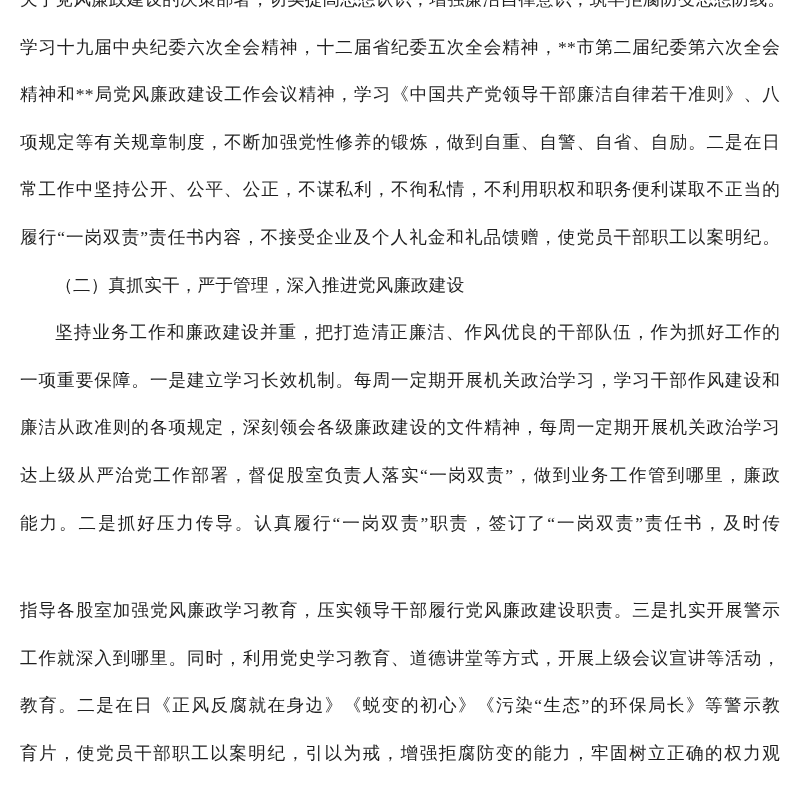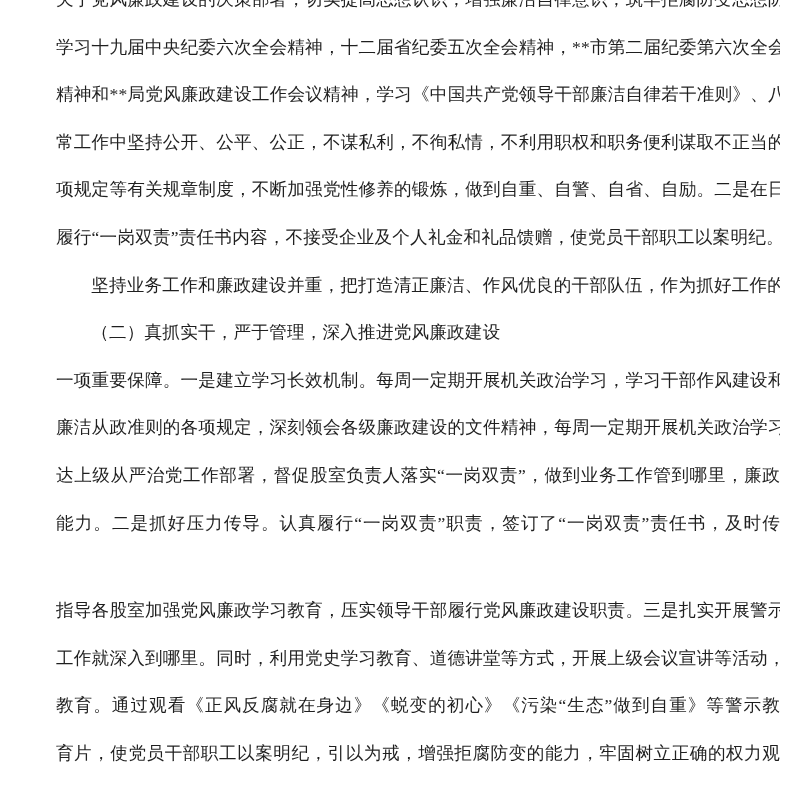--- a/index.html
+++ b/index.html
@@ -21,46 +21,45 @@
   }
   .line {
     font-size: 17.6px;
     height: 47.6px;
     line-height: 47.6px;
     text-align: justify;
     text-align-last: justify;
     overflow: hidden;
     white-space: nowrap;
     letter-spacing: 0.2px;
-    margin-left: 36px;
   }
   .line.indent {
     text-indent: 35.2px;
   }
   .line.short {
     text-align: left;
     text-align-last: left;
   }
   .line.gap {
     margin-top: 40px;
   }
 </style>
 </head>
 <body>
 
 <div class="page">
   <div class="line">关于党风廉政建设的决策部署，切实提高思想认识，增强廉洁自律意识，筑牢拒腐防变思想防线。</div>
   <div class="line">学习十九届中央纪委六次全会精神，十二届省纪委五次全会精神，**市第二届纪委第六次全会</div>
   <div class="line">精神和**局党风廉政建设工作会议精神，学习《中国共产党领导干部廉洁自律若干准则》、八</div>
+  <div class="line">项规定等有关规章制度，不断加强党性修养的锻炼，做到自重、自警、自省、自励。二是在日</div>
   <div class="line">常工作中坚持公开、公平、公正，不谋私利，不徇私情，不利用职权和职务便利谋取不正当的</div>
-  <div class="line">项规定等有关规章制度，不断加强党性修养的锻炼，做到自重、自警、自省、自励。二是在日</div>
   <div class="line">履行“一岗双责”责任书内容，不接受企业及个人礼金和礼品馈赠，使党员干部职工以案明纪。</div>
+  <div class="line indent short">（二）真抓实干，严于管理，深入推进党风廉政建设</div>
   <div class="line indent">坚持业务工作和廉政建设并重，把打造清正廉洁、作风优良的干部队伍，作为抓好工作的</div>
-  <div class="line indent short">（二）真抓实干，严于管理，深入推进党风廉政建设</div>
   <div class="line">一项重要保障。一是建立学习长效机制。每周一定期开展机关政治学习，学习干部作风建设和</div>
   <div class="line">廉洁从政准则的各项规定，深刻领会各级廉政建设的文件精神，每周一定期开展机关政治学习</div>
   <div class="line">达上级从严治党工作部署，督促股室负责人落实“一岗双责”，做到业务工作管到哪里，廉政</div>
   <div class="line">能力。二是抓好压力传导。认真履行“一岗双责”职责，签订了“一岗双责”责任书，及时传</div>
   <div class="line gap">指导各股室加强党风廉政学习教育，压实领导干部履行党风廉政建设职责。三是扎实开展警示</div>
   <div class="line">工作就深入到哪里。同时，利用党史学习教育、道德讲堂等方式，开展上级会议宣讲等活动，</div>
-  <div class="line">教育。通过观看《正风反腐就在身边》《蜕变的初心》《污染“生态”做到自重》等警示教</div>
+  <div class="line">教育。二是在日《正风反腐就在身边》《蜕变的初心》《污染“生态”的环保局长》等警示教</div>
   <div class="line">育片，使党员干部职工以案明纪，引以为戒，增强拒腐防变的能力，牢固树立正确的权力观</div>
 </div>
 
 </body></html>

